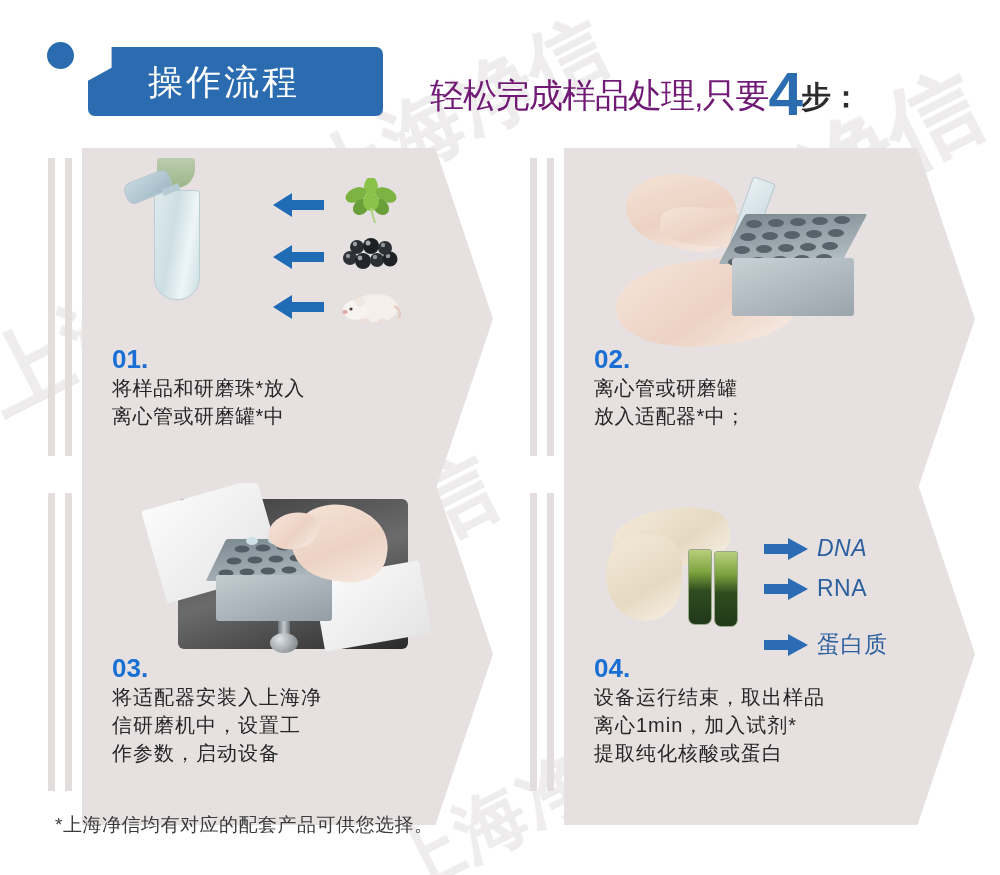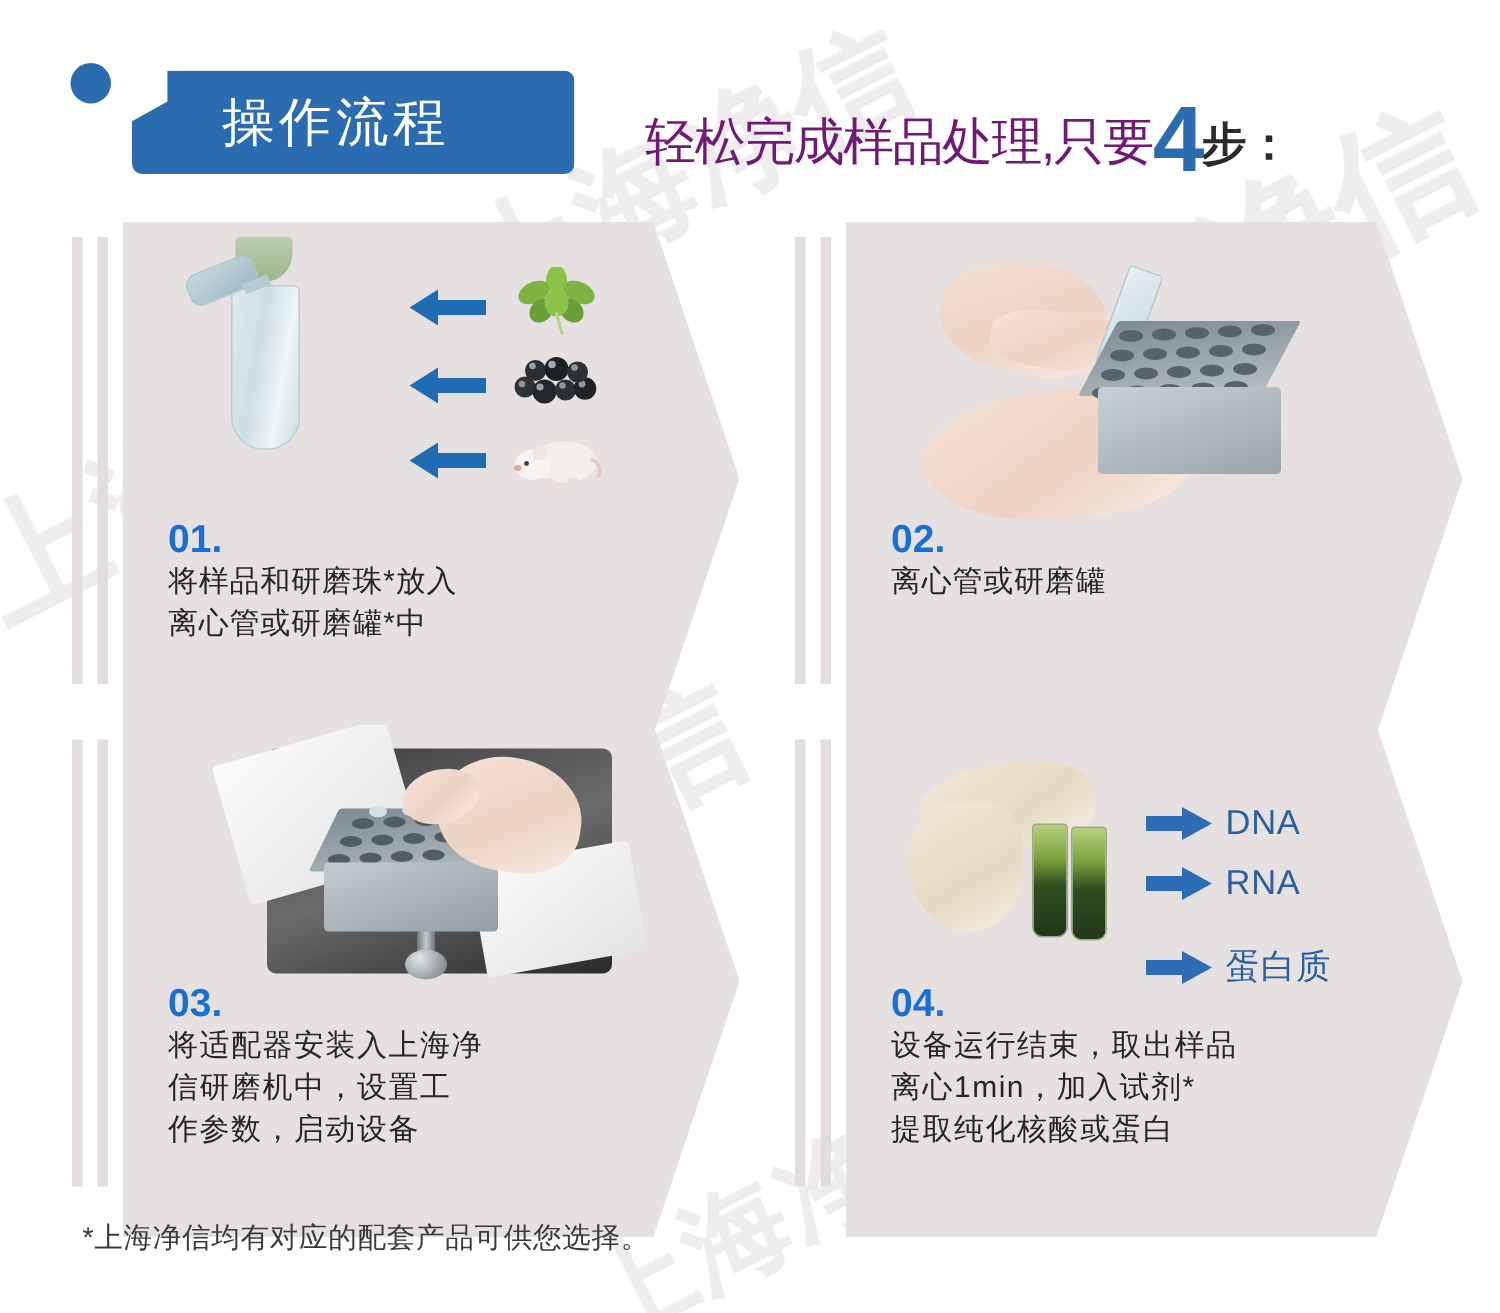--- a/index.html
+++ b/index.html
@@ -417,20 +417,21 @@
               <ellipse cx="100" cy="48" rx="8" ry="4"></ellipse>
           </g>
         </svg>
 
         <div class="block-adapter" style="left:168px; top:110px; width:122px; height:58px; background:linear-gradient(160deg,#c9d1d6,#9aa4ab);"></div>
       </div>
 
       <div class="caption">
         <div class="step-no">02.</div>
         <div class="step-line">离心管或研磨罐</div>
+        <div class="step-line">放入适配器*中；</div>
       </div>
     </div>
   </div>
 
   <div class="card-wrap c3">
     <div class="bar b1"></div>
     <div class="bar b2"></div>
     <div class="card">
       <div class="photo" style="height:172px;">
 
@@ -484,21 +485,21 @@
     <div class="bar b2"></div>
     <div class="card">
       <div class="photo" style="height:172px;">
 
         <div class="glove" style="left:48px; top:26px; width:118px; height:58px; transform:rotate(-8deg);"></div>
         <div class="glove" style="left:42px; top:52px; width:76px; height:86px; border-radius:45% 35% 50% 55%;"></div>
 
         <div class="vial" style="left:124px; top:66px;"></div>
         <div class="vial" style="left:150px; top:68px;"></div>
 
-        <div class="legend-row" style="left:200px; top:52px;">
+        <div class="legend-row" style="left:200px; top:52px;font-style:italic;">
           <svg style="width:44px;height:22px;" viewBox="0 0 44 22">
             <path d="M0 6 H24 V0 L44 11 L24 22 V16 H0 Z" fill="#2c6cb4"></path>
           </svg>
           <span class="legend-label">DNA</span>
         </div>
         <div class="legend-row" style="left:200px; top:92px;">
           <svg style="width:44px;height:22px;" viewBox="0 0 44 22">
             <path d="M0 6 H24 V0 L44 11 L24 22 V16 H0 Z" fill="#2c6cb4"></path>
           </svg>
           <span class="legend-label">RNA</span>

